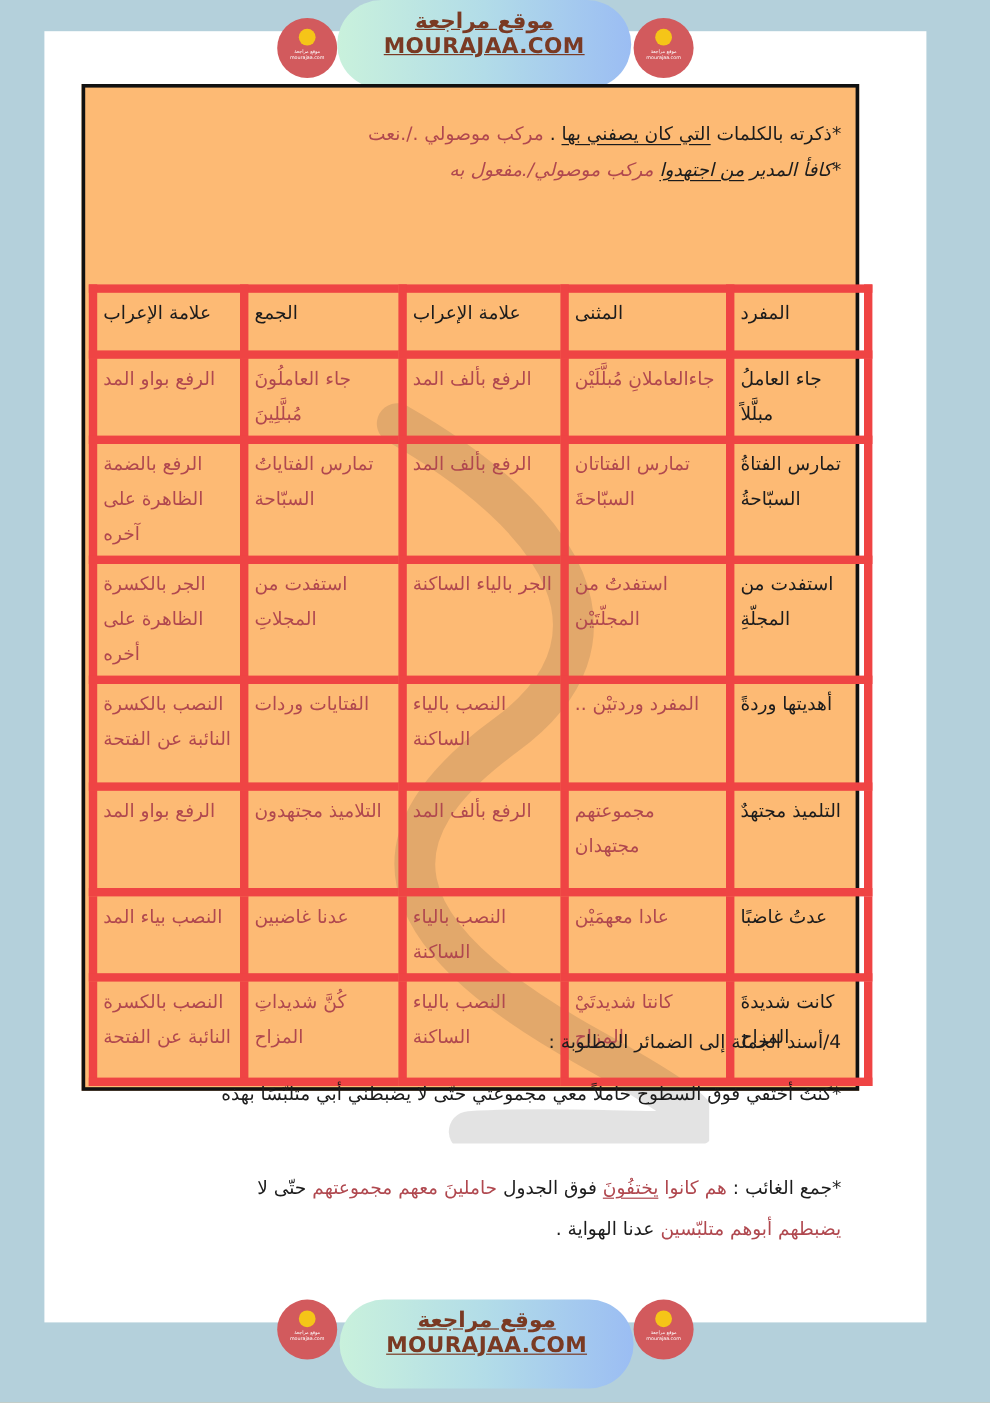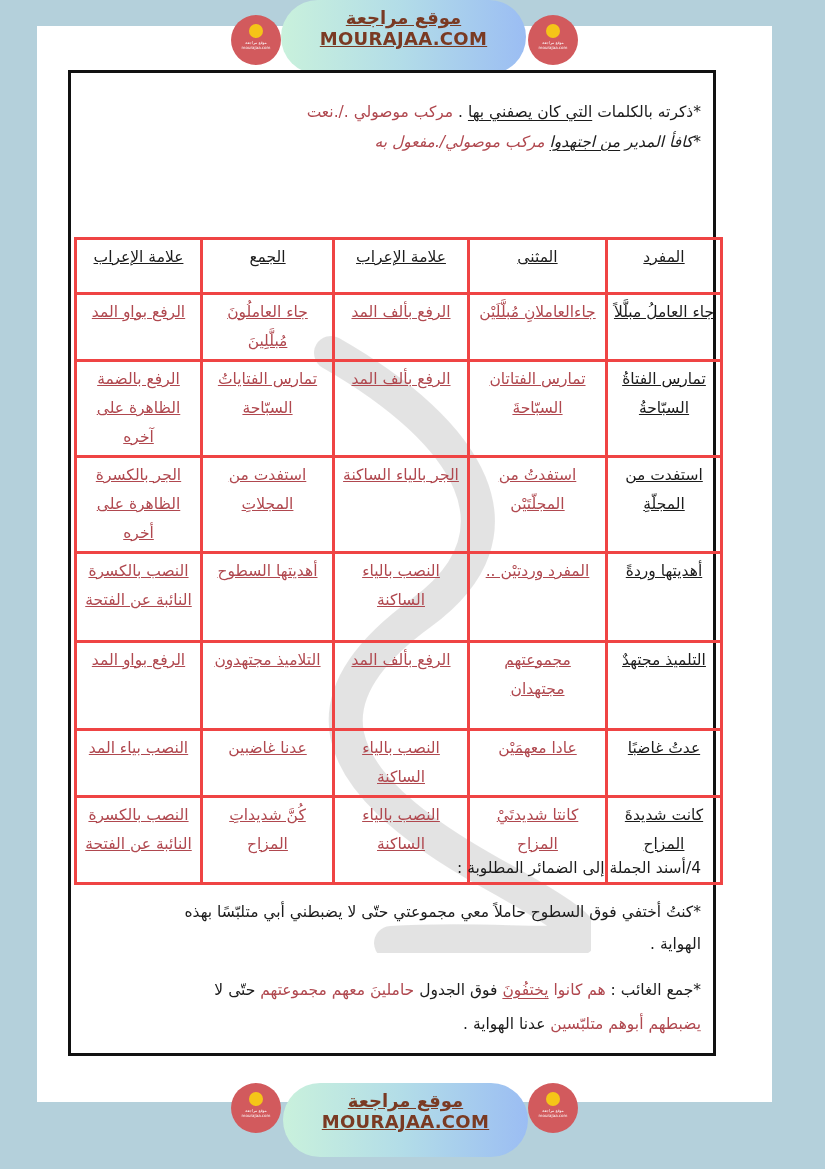--- a/index.html
+++ b/index.html
@@ -6,41 +6,41 @@
   body {
     width: 825px; height: 1169px; position: relative; overflow: hidden;
     background: #b4d0db;
     font-family: "DejaVu Sans", sans-serif;
   }
   .page {
     position: absolute; left: 37px; top: 26px; width: 735px; height: 1076px;
     background: #ffffff;
   }
   .doc-box {
-    position: absolute; left: 68px; top: 70px; width: 648px; height: 986px;
-    border: 3px solid #111; box-sizing: border-box; background: #ffffff;
+    position: absolute; left: 68px; top: 70px; width: 648px; height: 839px;
+    border: 3px solid #111; box-sizing: border-box; background: #fdba74;
   }
   .rtl { direction: rtl; text-align: right; }
   .line {
     position: absolute; right: 12px; left: 12px;
     font-size: 15.5px; color: #1c1c1c; white-space: nowrap;
   }
   .red { color: #b0484f; }
   .u { text-decoration: underline; text-underline-offset: 3px; }
   .wm {
     position: absolute; left: 200px; top: 240px; width: 320px; height: 640px;
     pointer-events: none; opacity: 0.13;
   }
   table.grid {
     position: absolute; left: 3px; top: 164px; width: 646px;
     border-collapse: collapse; table-layout: fixed; direction: rtl;
   }
   table.grid td {
-    border: 3px solid #ef4444; vertical-align: top; padding: 3px 5px;
-    font-size: 15.5px; line-height: 29px; text-align: center; color: #1c1c1c; text-decoration: underline;
+    border: 7px solid #ef4444; vertical-align: top; padding: 3px 5px;
+    font-size: 15.5px; line-height: 29px; text-align: left; color: #1c1c1c;
   }
   table.grid td.a { color: #b0484f; }
   .banner {
     position: absolute; width: 245px; height: 74px; border-radius: 37px;
     background: linear-gradient(90deg, #c9f1dc 0%, #b2dce8 50%, #9bbdf3 100%);
     text-align: center;
   }
   .banner .ar { font-size: 18px; color: #7a3a23; font-weight: bold; padding-top: 7px; text-decoration: underline; }
   .banner .en { font-family: "DejaVu Sans", sans-serif; font-size: 18px; color: #7a3a23; font-weight: bold; text-decoration: underline; letter-spacing: 0.3px; }
   .badge {
@@ -120,21 +120,21 @@
       <td>استفدت من المجلّةِ</td>
       <td class="a">استفدتُ من المجلّتَيْن</td>
       <td class="a">الجر بالياء الساكنة</td>
       <td class="a">استفدت من المجلاتِ</td>
       <td class="a">الجر بالكسرة الظاهرة على أخره</td>
     </tr>
     <tr style="height:89px;">
       <td>أهديتها وردةً</td>
       <td class="a">المفرد وردتيْن ..</td>
       <td class="a">النصب بالياء الساكنة</td>
-      <td class="a">أهديتها السطوح</td>
+      <td class="a">الفتايات وردات</td>
       <td class="a">النصب بالكسرة النائبة عن الفتحة</td>
     </tr>
     <tr style="height:88px;">
       <td>التلميذ مجتهدٌ</td>
       <td class="a">مجموعتهم مجتهدان</td>
       <td class="a">الرفع بألف المد</td>
       <td class="a">التلاميذ مجتهدون</td>
       <td class="a">الرفع بواو المد</td>
     </tr>
     <tr style="height:58px;">
@@ -153,23 +153,20 @@
     </tr>
   </tbody>
     </table>
 
   <div class="line rtl" style="top:786px;">
     <span>4/أسند الجملة إلى الضمائر المطلوبة :</span>
   </div>
   <div class="line rtl" style="top:830px;">
     <span>*كنتُ أختفي فوق السطوح حاملاً معي مجموعتي حتّى لا يضبطني أبي متلبّسًا بهذه</span>
   </div>
-  <div class="line rtl" style="top:862px;">
-    <span>الهواية .</span>
-  </div>
   <div class="line rtl" style="top:908px;">
     <span>*جمع الغائب : </span><span class="red">هم كانوا </span><span class="red u">يختفُونَ</span><span> فوق الجدول </span><span class="red">حاملينَ معهم مجموعتهم</span><span> حتّى لا</span>
   </div>
   <div class="line rtl" style="top:942px;">
     <span class="red">يضبطهم أبوهم  متلبّسين</span><span>  عدنا الهواية .</span>
   </div>
 </div>
 
 <div class="badge" style="left:231px; top:1083px;">
   <span class="dot"></span>

